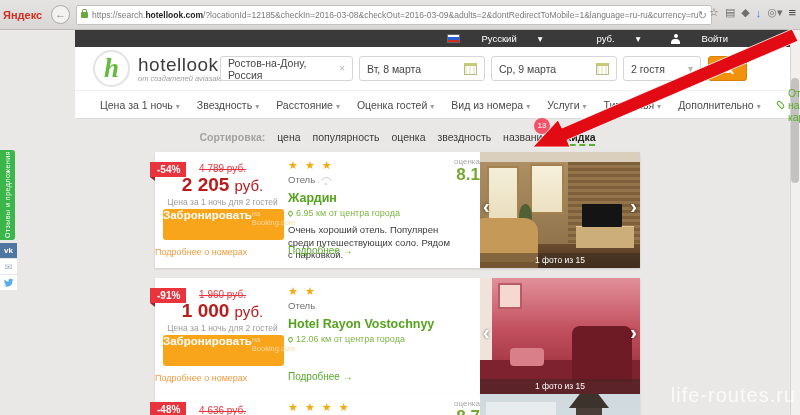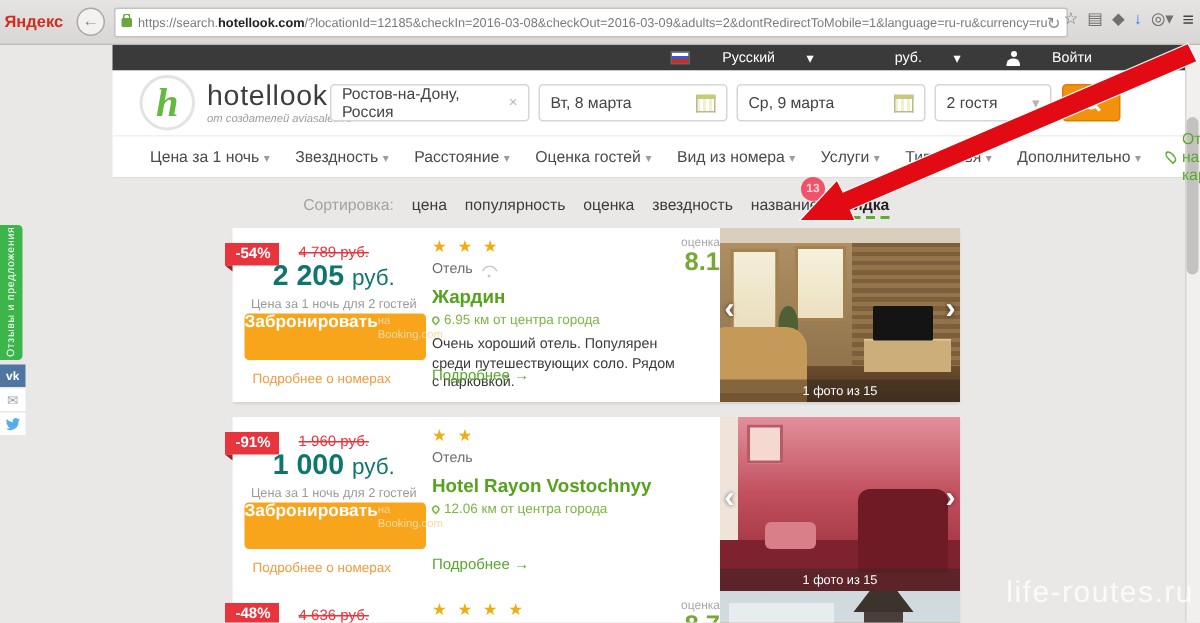--- a/index.html
+++ b/index.html
@@ -66,46 +66,46 @@
   
   .filter-bar { position:absolute; left:75px; top:90px; width:715px; height:29px; background:#fff;
     border-top:1px solid #f0f0f0; border-bottom:1px solid #dedddc;
     display:flex; align-items:center; gap:17px; padding:0 25px; }
   .filter-item { font-size:10.5px; color:#4a4a4a; white-space:nowrap; }
   .filter-item::after { content:'▾'; color:#9c9c9c; font-size:8px; margin-left:3px; }
   .map-link { margin-left:auto; display:flex; align-items:center; gap:5px; font-size:10.5px; color:#58a92b; }
   .pin-icon { width:9px; height:9px; border:1.5px solid #58a92b; border-radius:50% 50% 50% 0; transform:rotate(-45deg); }
   
   .sorting-row { position:absolute; left:155px; top:131px; width:485px; text-align:center; font-size:10.5px; }
-  .sorting-row .sort-label { color:#a2a2a2; }
+  .sorting-row .sort-label { color:#a2a2a2;font-weight:bold; }
   .sort-option { color:#3c3c3c; margin-left:9px; }
   .sort-option.active { font-weight:bold; color:#222; border-bottom:2px dashed #58b030; padding-bottom:1px; }
   .count-badge { position:absolute; left:379px; top:-13px; width:16px; height:16px; border-radius:50%;
     background:#f25268; color:#ffd7dd; font-size:8px; font-weight:bold; line-height:16px; text-align:center; }
   
   .annotation-arrow { position:absolute; left:515px; top:22px; width:285px; height:135px; z-index:30; pointer-events:none; }
   
   .card { position:absolute; left:155px; width:485px; height:116px; background:#fff; box-shadow:0 1px 2px rgba(0,0,0,.12); }
   .price-col { position:absolute; left:0; top:0; width:135px; text-align:center; }
   .discount-badge { position:absolute; left:-5px; top:10px; background:#e8353d; color:#fff;
     font-size:10px; font-weight:bold; padding:2px 6px 2px 7px; z-index:2; }
   .discount-badge::after { content:''; position:absolute; left:0; top:100%;
     border-top:4px solid #9c2227; border-left:5px solid transparent; }
   .old-price { margin-top:11px; font-size:10px; color:#e8353d; text-decoration:line-through; }
-  .price-line { font-size:19px; font-weight:bold; color:#0f766e; line-height:21px; }
+  .price-line { font-size:19px; font-weight:bold; color:#b91c1c; line-height:21px; }
   .price-line .cur { font-weight:normal; font-size:15px; }
   .price-note { font-size:8.5px; color:#9b9b9b; margin-top:1px; }
   .book-button { position:absolute; left:8px; top:57px; width:121px; height:31px;
     background:#f9a51b; border-radius:3px; display:flex; }
   .book-main { flex:1; display:flex; flex-direction:row; justify-content:center; }
   .book-label { font-size:11.5px; font-weight:bold; color:#fff; line-height:13px; }
   .book-sub { font-size:7.5px; color:#fbd9a0; }
   .book-caret { width:17px; border-left:1px solid rgba(255,255,255,.45); color:#fff;
     font-size:8px; display:flex; align-items:center; justify-content:center; }
-  .rooms-link { position:absolute; left:0; top:95px; width:119px; text-align:center; font-size:9px; color:#f29b3f; }
+  .rooms-link { position:absolute; left:0; top:95px; width:119px; text-align:left; font-size:9px; color:#f29b3f; }
   .info-col { position:absolute; left:133px; top:8px; width:162px; text-align:left; }
   .stars { color:#f0ad12; font-size:11px; letter-spacing:2px; line-height:11px; }
   .hotel-type { font-size:9.5px; color:#6e6e6e; margin-top:3px; display:flex; align-items:flex-end; gap:5px; }
   .wifi-icon { position:relative; width:11px; height:8px; display:inline-block; }
   .wifi-icon::before { content:''; position:absolute; left:1px; top:0; width:9px; height:9px;
     border:1.5px solid #c9c9c9; border-radius:50%; clip-path:polygon(0 0,100% 0,100% 35%,0 35%); }
   .wifi-icon::after { content:''; position:absolute; left:4.5px; bottom:0; width:2.5px; height:2.5px; border-radius:50%; background:#c9c9c9; }
   .hotel-name { font-size:12.5px; font-weight:bold; color:#55a31d; margin-top:6px; }
   .hotel-distance { font-size:9px; color:#7cb643; margin-top:3px; display:flex; align-items:center; gap:3px; }
   .pin-small { width:5px; height:5px; border:1.2px solid #7cb643; border-radius:50% 50% 50% 0;

